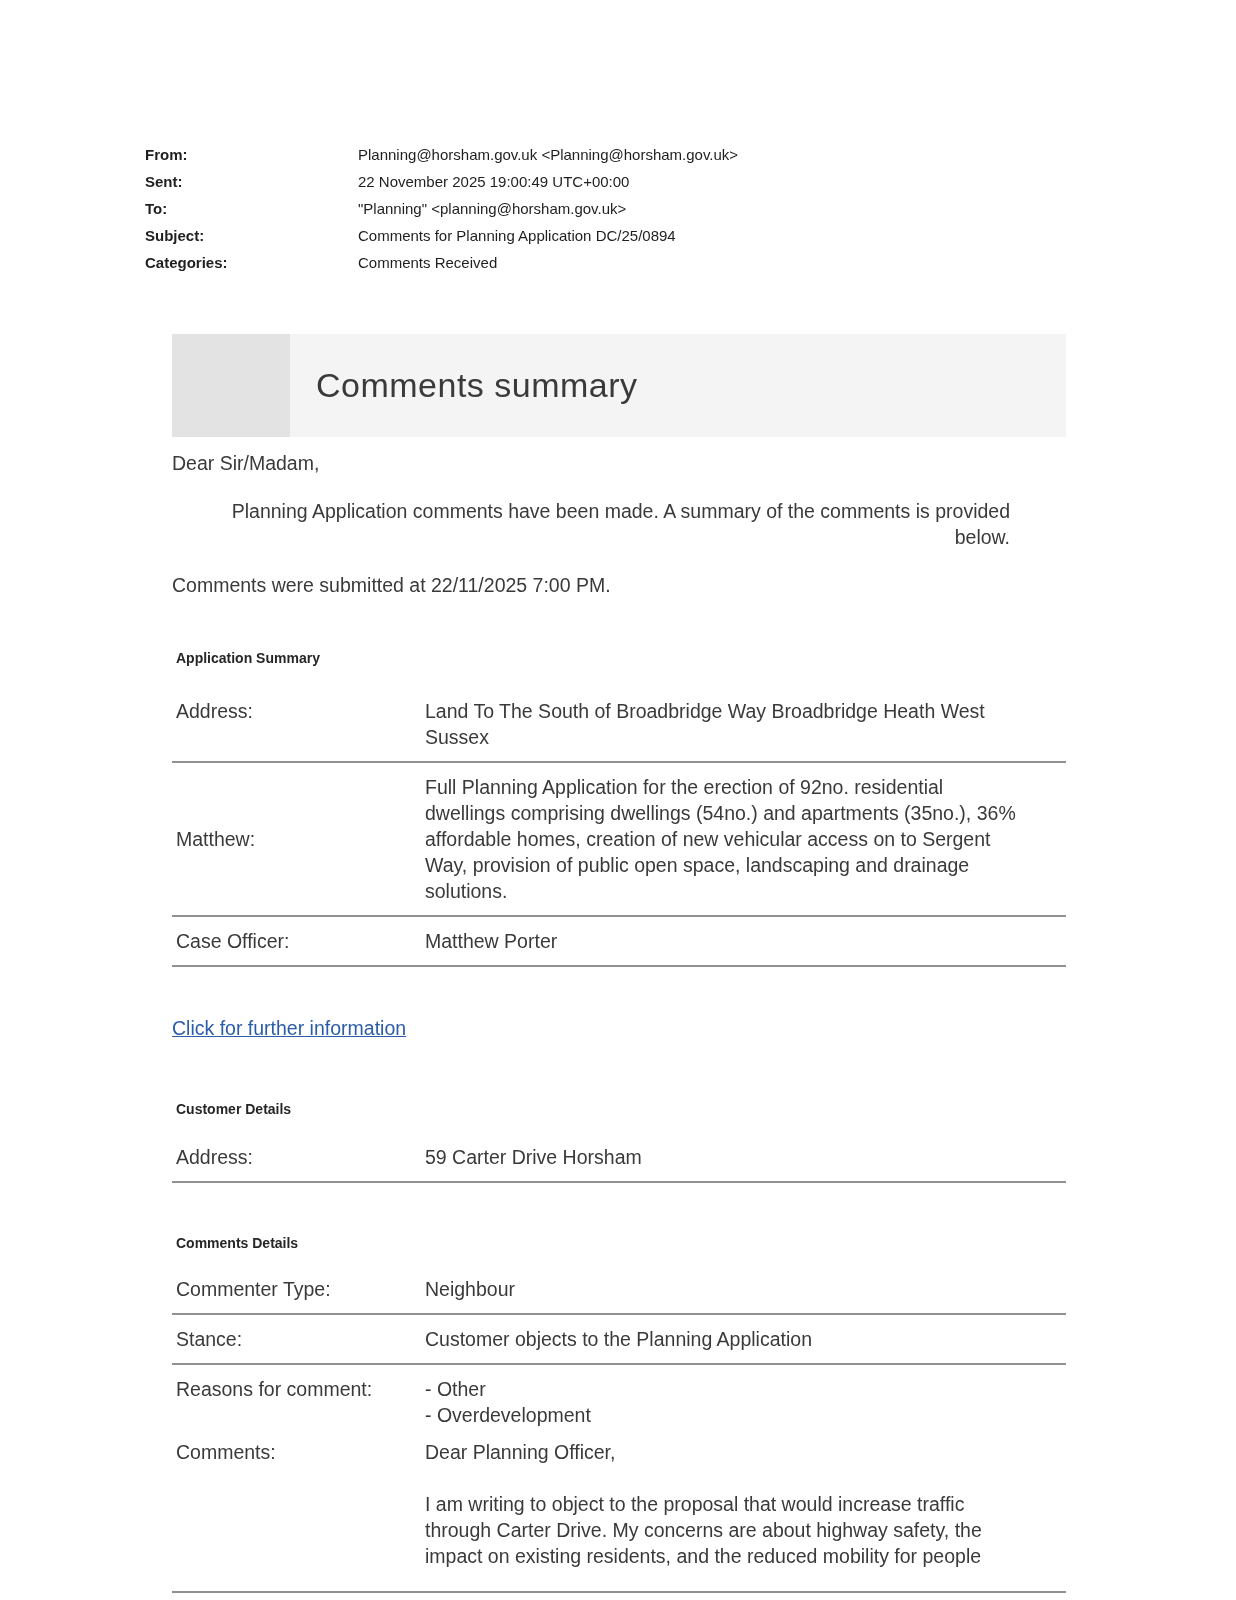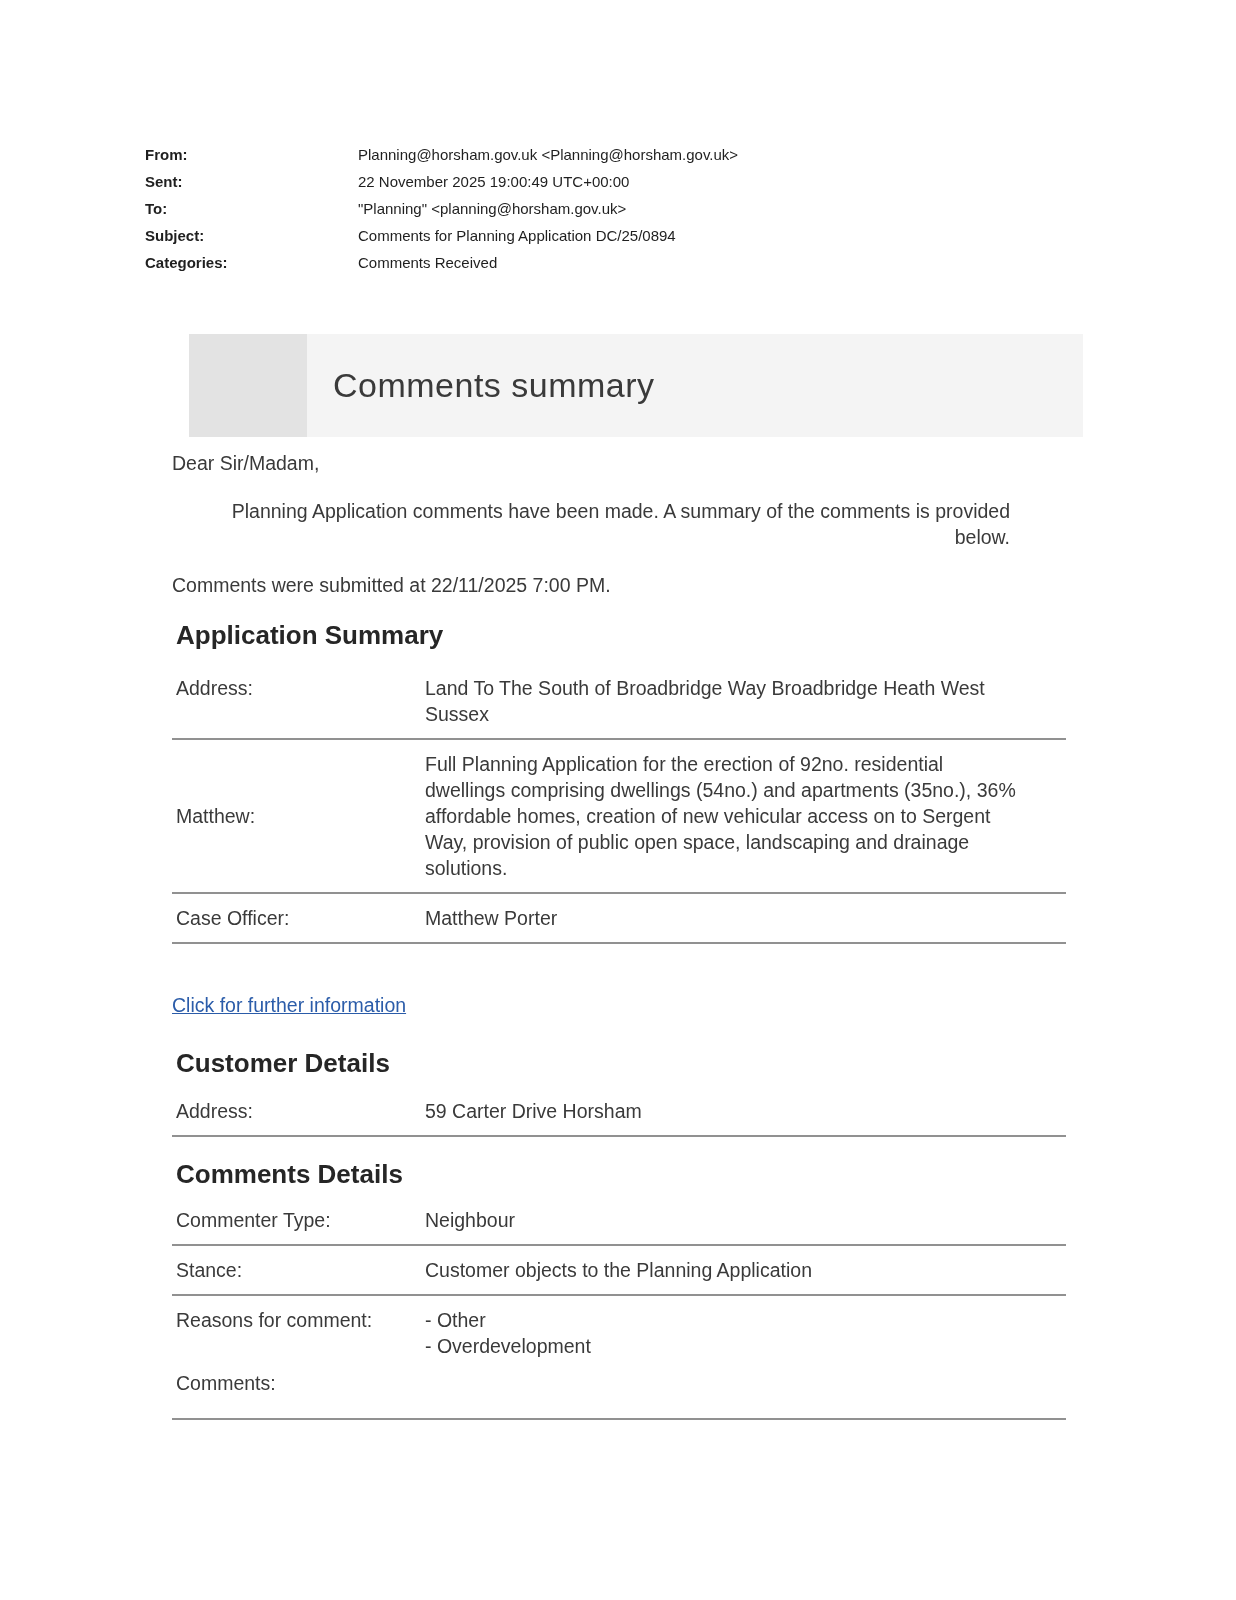--- a/index.html
+++ b/index.html
@@ -24,21 +24,21 @@
   }
   .email-header .hrow {
     display: grid;
     grid-template-columns: 213px 1fr;
   }
   .email-header .hlabel { font-weight: bold; }
 
   
   .banner {
     position: absolute;
-    left: 189px;
+    left: 172px;
     top: 334px;
     width: 894px;
     height: 103px;
     background: #f4f4f4;
     display: flex;
     align-items: center;
   }
   .banner .accent-block {
     width: 118px;
     height: 103px;
@@ -60,24 +60,24 @@
     width: 894px;
     font-size: 19.5px;
     line-height: 26px;
     color: #3a3a3a;
   }
   .content p.salutation { margin-bottom: 22px; }
   .content p.intro { max-width: 838px; margin-bottom: 22px; text-align: right; }
   .content p.submitted { margin-bottom: 0; }
 
   .section-heading {
-    font-size: 26px;
+    font-size: 14px;
     font-weight: bold;
     color: #262626;
-    margin-top: 24px;
+    margin-top: 47px;
     margin-bottom: 16px;
     padding-left: 4px;
   }
 
   
   .dtable { width: 894px; }
   .drow {
     display: grid;
     grid-template-columns: 253px 600px;
     padding: 11px 0;
@@ -177,16 +177,20 @@
     </div>
     <div class="drow" style="padding-bottom:0;">
       <div class="dlabel">Reasons for comment:</div>
       <div class="dvalue">
         <div class="vline">- Other</div>
         <div class="vline">- Overdevelopment</div>
       </div>
     </div>
     <div class="drow bordered" style="padding-bottom:22px;">
       <div class="dlabel">Comments:</div>
+      <div class="dvalue">
+        <p>Dear Planning Officer,</p>
+        <p class="gap-above">I am writing to object to the proposal that would increase traffic through Carter Drive. My concerns are about highway safety, the impact on existing residents, and the reduced mobility for people</p>
+      </div>
     </div>
   </div>
 
 </div>
 
 </body></html>

